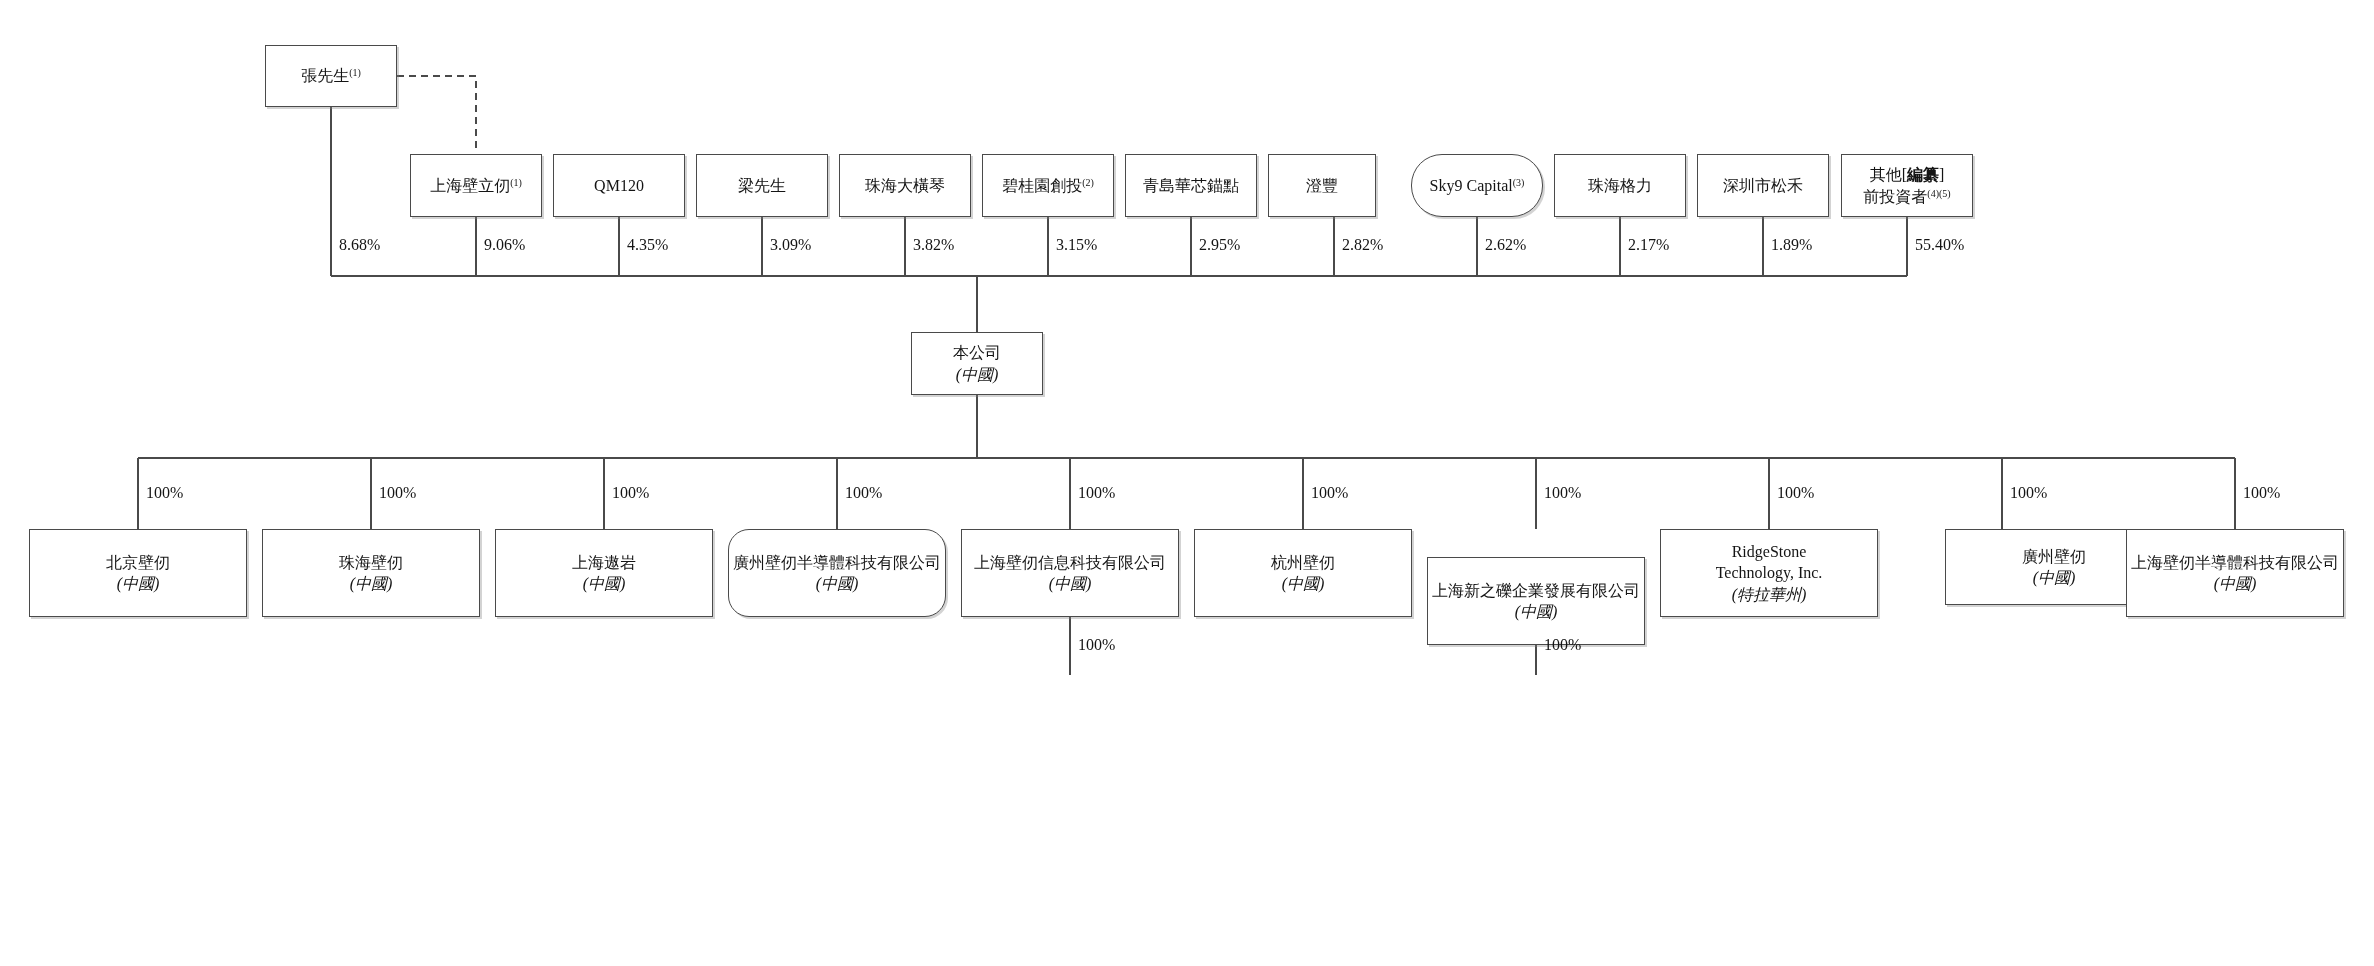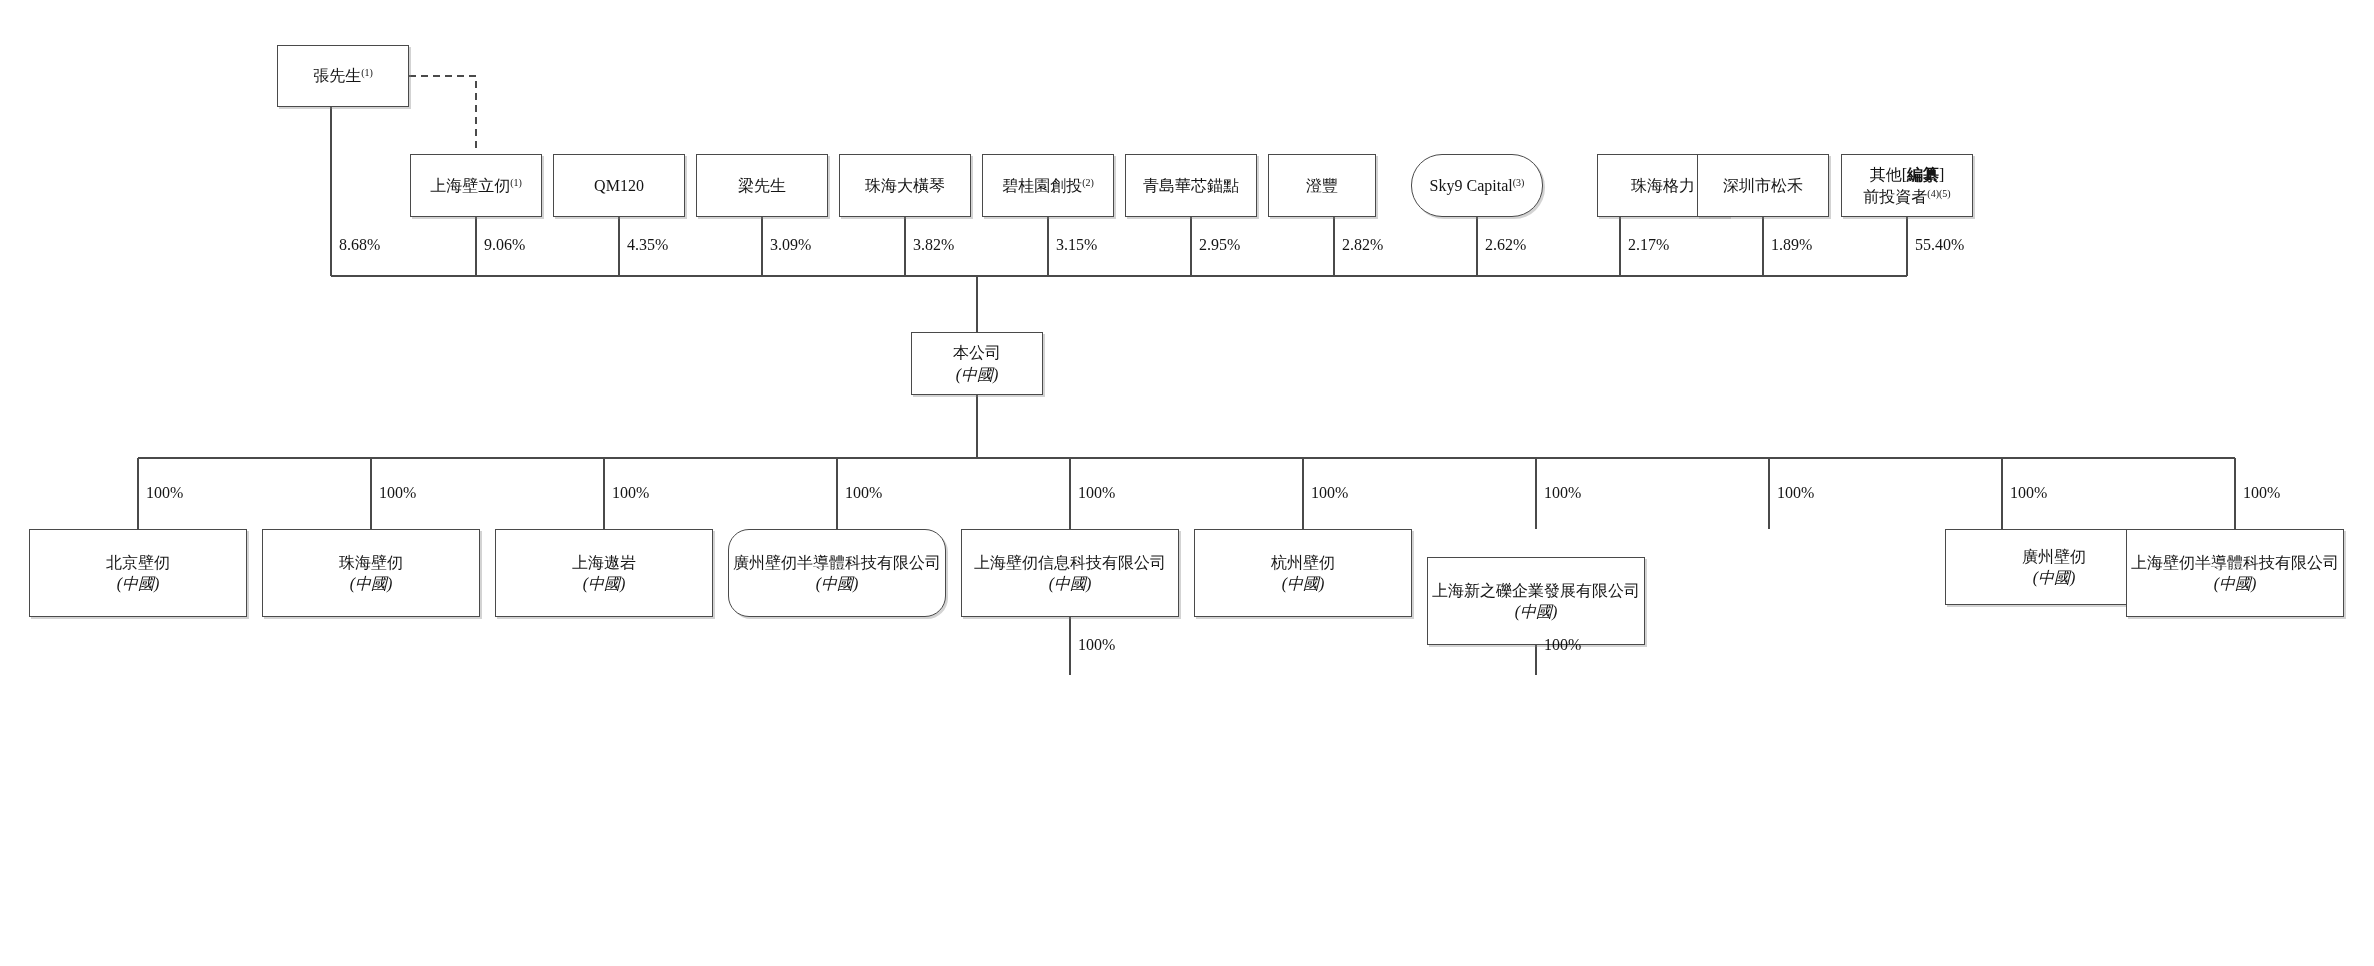--- a/index.html
+++ b/index.html
@@ -51,21 +51,21 @@
       <path d="M837 458 V529"></path>
       <path d="M1070 458 V529"></path>
       <path d="M1070 617 V675"></path>
       <path d="M1303 458 V529"></path>
       <path d="M1536 458 V529"></path>
       <path d="M1536 617 V675"></path>
       <path d="M1769 458 V529"></path>
       <path d="M2002 458 V529"></path>
       <path d="M2235 458 V529"></path>
     </svg>
-<div class="box" style="left: 265px; top: 45px; width: 132px; height: 62px; margin-left: 12px;">
+<div class="box" style="left: 265px; top: 45px; width: 132px; height: 62px;">
       <div class="bline"><span class="seg">張先生</span><span class="seg sup">(1)</span></div>
     </div>
     <div class="pct" style="left: 339px; top: 235px;">8.68%</div>
     <div class="box" style="left: 410px; top: 154px; width: 132px; height: 63px;">
       <div class="bline"><span class="seg">上海壁立仞</span><span class="seg sup">(1)</span></div>
     </div>
     <div class="pct" style="left: 484px; top: 235px;">9.06%</div>
     <div class="box" style="left: 553px; top: 154px; width: 132px; height: 63px;">
       <div class="bline"><span class="seg">QM120</span></div>
     </div>
@@ -87,21 +87,21 @@
     </div>
     <div class="pct" style="left: 1199px; top: 235px;">2.95%</div>
     <div class="box" style="left: 1268px; top: 154px; width: 108px; height: 63px;">
       <div class="bline"><span class="seg">澄豐</span></div>
     </div>
     <div class="pct" style="left: 1342px; top: 235px;">2.82%</div>
     <div class="box" style="left: 1411px; top: 154px; width: 132px; height: 63px; border-radius: 31px;">
       <div class="bline"><span class="seg">Sky9 Capital</span><span class="seg sup">(3)</span></div>
     </div>
     <div class="pct" style="left: 1485px; top: 235px;">2.62%</div>
-    <div class="box" style="left: 1554px; top: 154px; width: 132px; height: 63px; margin-left: 43px;">
+    <div class="box" style="left: 1554px; top: 154px; width: 132px; height: 63px;">
       <div class="bline"><span class="seg">珠海格力</span></div>
     </div>
     <div class="pct" style="left: 1628px; top: 235px;">2.17%</div>
     <div class="box" style="left: 1697px; top: 154px; width: 132px; height: 63px;">
       <div class="bline"><span class="seg">深圳市松禾</span></div>
     </div>
     <div class="pct" style="left: 1771px; top: 235px;">1.89%</div>
     <div class="box" style="left: 1841px; top: 154px; width: 132px; height: 63px;">
       <div class="bline"><span class="seg">其他[</span><span class="seg bold">編纂</span><span class="seg">]</span></div>
       <div class="bline"><span class="seg">前投資者</span><span class="seg sup">(4)(5)</span></div>
@@ -142,20 +142,25 @@
       <div class="bline"><span class="seg">杭州壁仞</span></div>
       <div class="bline"><span class="seg ital">(中國)</span></div>
     </div>
     <div class="pct" style="left: 1544px; top: 483px;">100%</div>
     <div class="box" style="left: 1427px; top: 557px; width: 218px; height: 88px;">
       <div class="bline"><span class="seg">上海新之礫企業發展有限公司</span></div>
       <div class="bline"><span class="seg ital">(中國)</span></div>
     </div>
     <div class="pct" style="left: 1544px; top: 635px;">100%</div>
     <div class="pct" style="left: 1777px; top: 483px;">100%</div>
+    <div class="box" style="left: 1660px; top: 529px; width: 218px; height: 88px;">
+      <div class="bline"><span class="seg">RidgeStone</span></div>
+      <div class="bline"><span class="seg">Technology, Inc.</span></div>
+      <div class="bline"><span class="seg ital">(特拉華州)</span></div>
+    </div>
     <div class="pct" style="left: 2010px; top: 483px;">100%</div>
     <div class="box" style="left: 1945px; top: 529px; width: 218px; height: 76px;">
       <div class="bline"><span class="seg">廣州壁仞</span></div>
       <div class="bline"><span class="seg ital">(中國)</span></div>
     </div>
     <div class="pct" style="left: 2243px; top: 483px;">100%</div>
     <div class="box" style="left: 2126px; top: 529px; width: 218px; height: 88px;">
       <div class="bline"><span class="seg">上海壁仞半導體科技有限公司</span></div>
       <div class="bline"><span class="seg ital">(中國)</span></div>
     </div>

